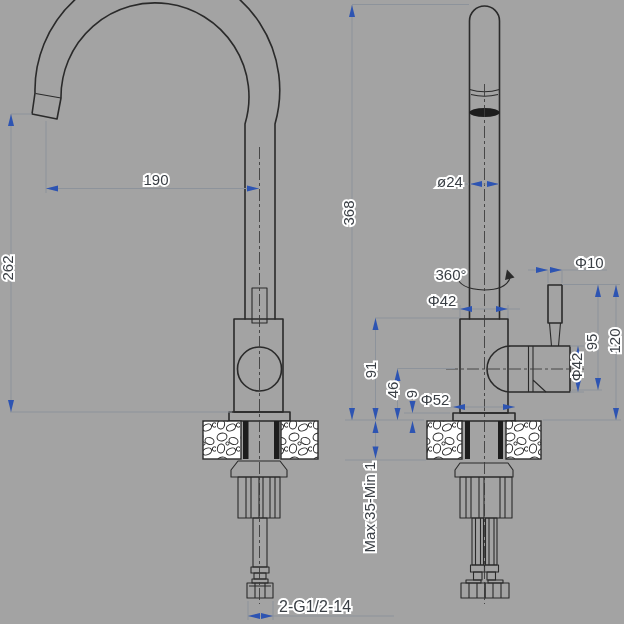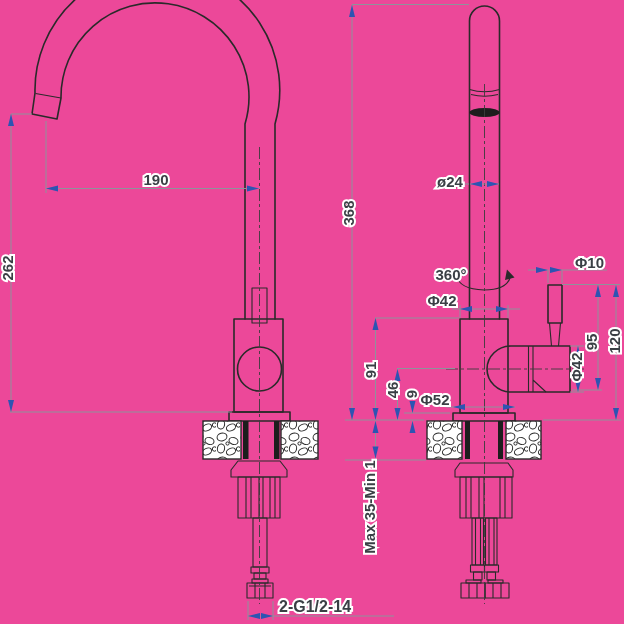--- a/index.html
+++ b/index.html
@@ -1,17 +1,17 @@
 <!DOCTYPE html>
 <html><head>
 <meta charset="utf-8">
 <style>
   html,body{margin:0;padding:0;background:#ffffff;}
-  .canvas{width:624px;height:624px;background:#ec4899;position:relative;overflow:hidden;
-          font-family:"Liberation Sans",sans-serif;font-weight:bold;}
+  .canvas{width:624px;height:624px;background:#a3a3a3;position:relative;overflow:hidden;
+          font-family:"Liberation Sans",sans-serif;}
   svg{display:block;}
   .outline{stroke:#2a2a2a;stroke-width:1.6;fill:none;stroke-linejoin:round;stroke-linecap:round;}
   .thin{stroke:#2a2a2a;stroke-width:1.1;fill:none;stroke-linejoin:round;}
   .dark{fill:#1d1d1d;stroke:none;}
   .dim{stroke:#8d939b;stroke-width:1;fill:none;}
   .cl{stroke:#3c3c3c;stroke-width:0.9;fill:none;stroke-dasharray:12 3 3 3;}
   .dimtext{font-size:15px;fill:#3a3f45;paint-order:stroke fill;stroke:#ffffff;stroke-width:4px;
            font-family:"Liberation Sans",sans-serif;}
   .dimtext.big{font-size:16px;}
 </style>

